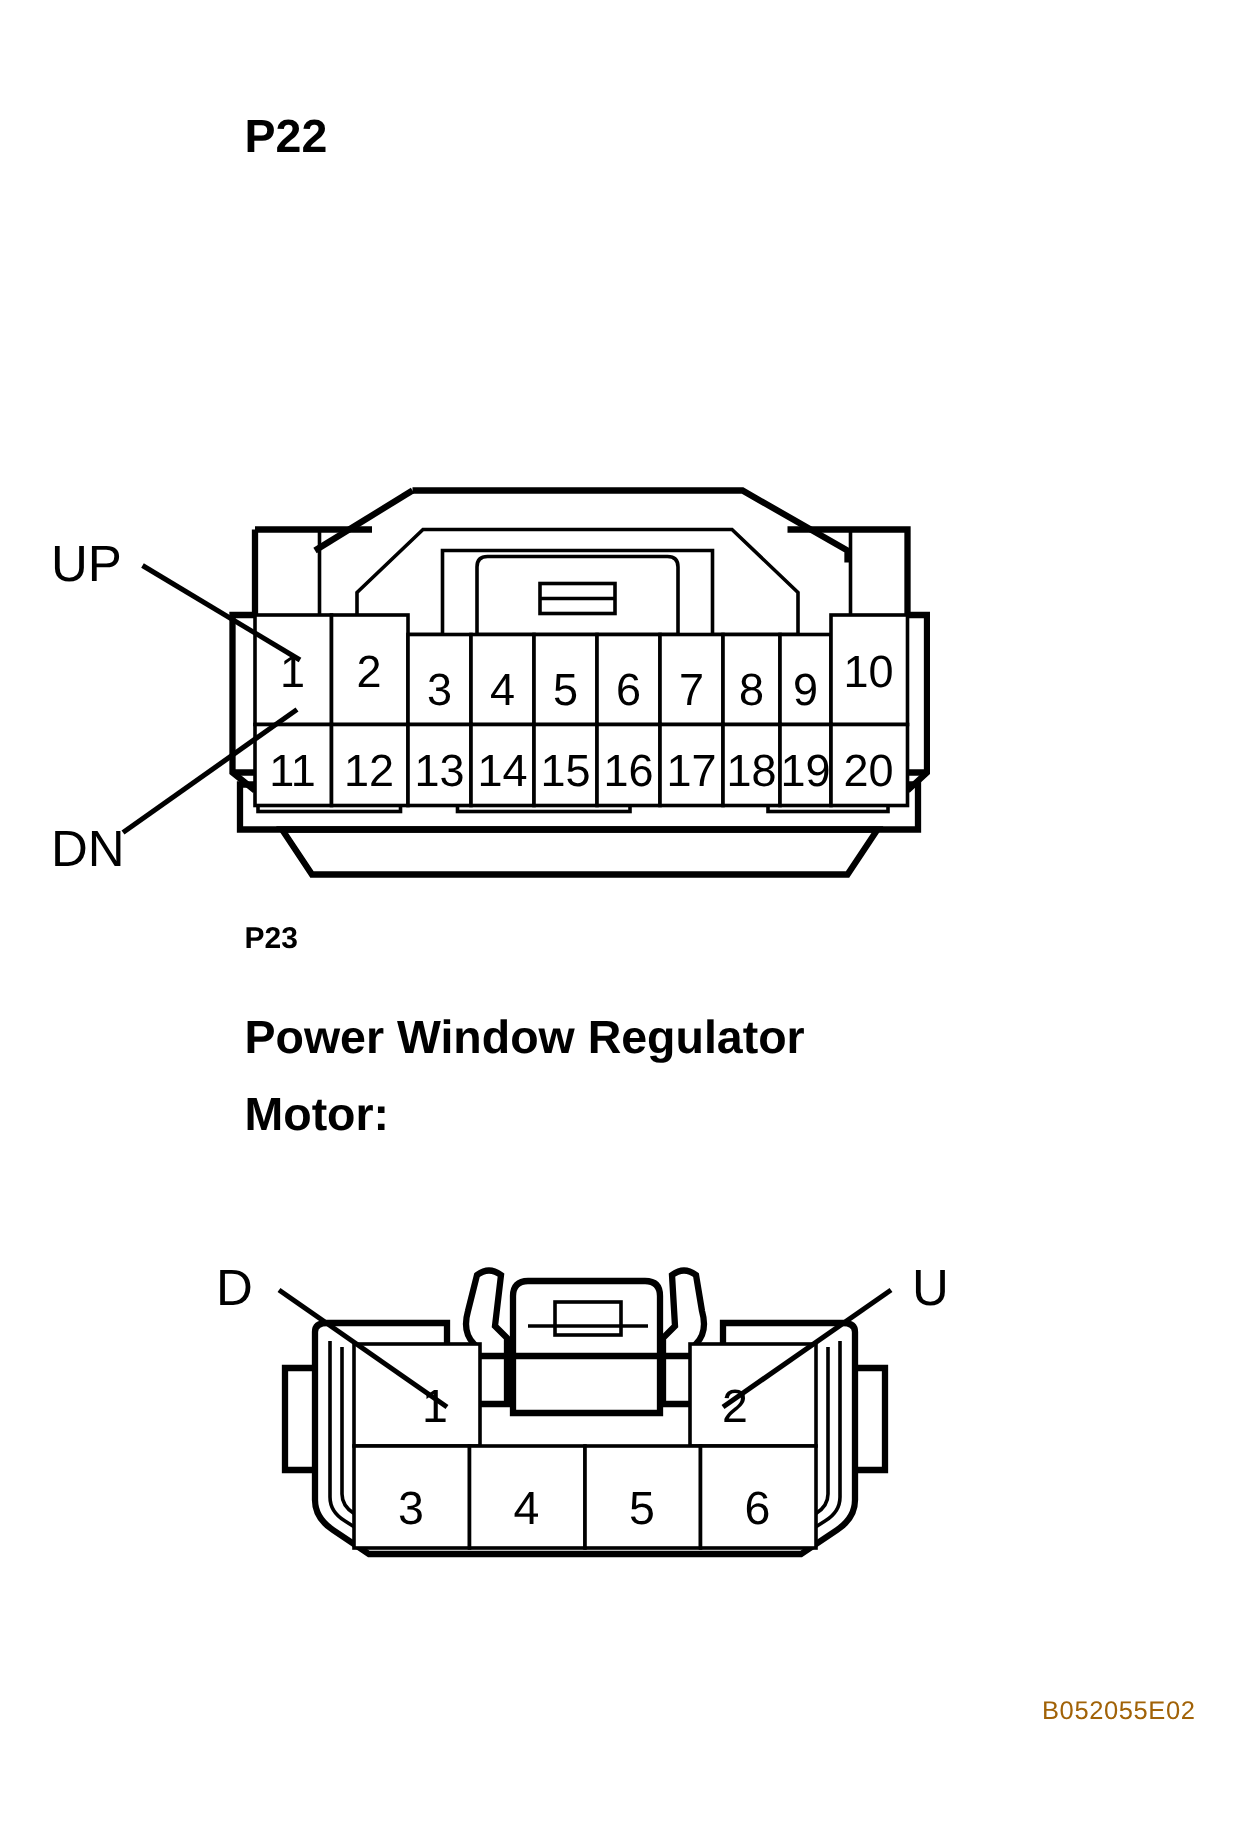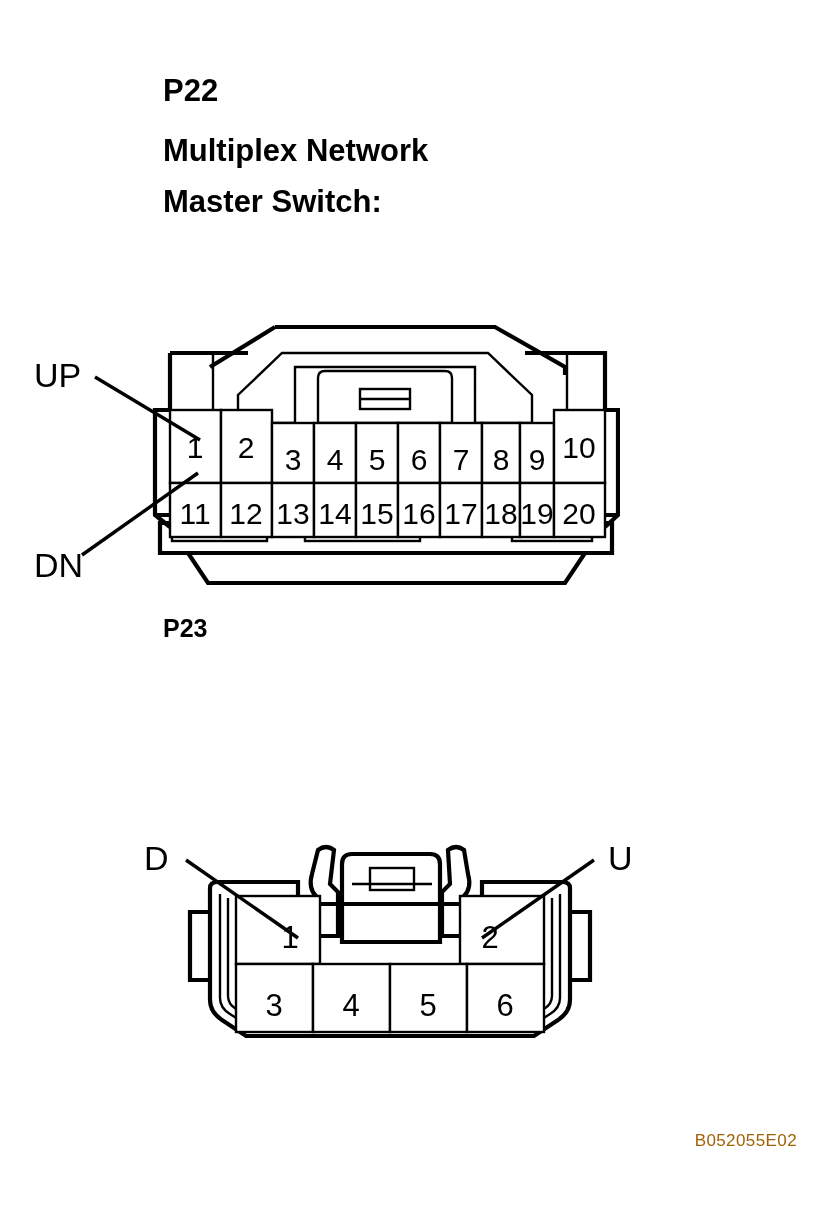--- a/index.html
+++ b/index.html
@@ -19,21 +19,21 @@
   }
   .block-title {
     position: absolute;
     font-weight: bold;
     color: #000000;
     line-height: 1.0;
     white-space: pre;
   }
   #p22-code   { left: 163px; top: 75px;  font-size: 31px; }
   #p22-name   { left: 163px; top: 126px; font-size: 31px; line-height: 1.64; }
-  #p23-code   { left: 163px; top: 616px; font-size: 25px; }
+  #p23-code   { left: 163px; top: 616px; font-size: 20px; }
   #p23-name   { left: 163px; top: 667px; font-size: 31px; line-height: 1.64; }
 
   #ref-code {
     position: absolute;
     right: 35px;
     top: 1131px;
     font-size: 17px;
     color: #a16207;
     letter-spacing: 0.4px;
   }
@@ -87,22 +87,20 @@
     font-size: 34px;
     fill: #000000;
   }
 </style>
 </head>
 <body>
 
 <div id="page">
 
   <div class="block-title" id="p22-code">P22</div>
-  <div class="block-title" id="p22-name">Multiplex Network
-Master Switch:</div>
 
   <svg class="diagram" id="conn20-svg" width="600" height="280" viewBox="0 0 600 280">
 
     <path class="shell-line" d="M 255 12 L 475 12 L 545 52 L 545 60"></path>
     <path class="shell-line" d="M 255 12 L 190 52"></path>
 
     <path class="shell-line" d="M 150 38 L 228 38"></path>
     <path class="shell-line-thin" d="M 193 38 L 193 95"></path>
     <path class="shell-line" d="M 150 38 L 150 95"></path>
 
@@ -172,20 +170,22 @@
     <text class="pin-num" x="559" y="209">20</text>
 
     <path class="lead" d="M 75 62 L 180 125"></path>
     <path class="lead" d="M 62 240 L 178 158"></path>
 
     <text class="ref-label" x="14" y="72">UP</text>
     <text class="ref-label" x="14" y="262">DN</text>
   </svg>
 
   <div class="block-title" id="p23-code">P23</div>
+  <div class="block-title" id="p23-name">Power Window Regulator
+Motor:</div>
 
   <svg class="diagram" id="conn6-svg" width="520" height="230" viewBox="0 0 520 230">
 
     <path class="shell-line" d="M 188 10 Q 196 4 204 10 L 200 44 L 208 52 L 208 96 L 186 96 L 186 56 Q 178 48 182 34 Z"></path>
 
     <path class="shell-line" d="M 318 10 Q 326 4 334 10 L 338 34 Q 342 48 334 56 L 334 96 L 312 96 L 312 52 L 320 44 Z"></path>
 
     <path class="shell-line" d="M 222 14 L 300 14 Q 310 14 310 24 L 310 102 L 212 102 L 212 24 Q 212 14 222 14 Z"></path>
 
     <rect class="shell-line-thin" x="240" y="28" width="44" height="22"></rect>

